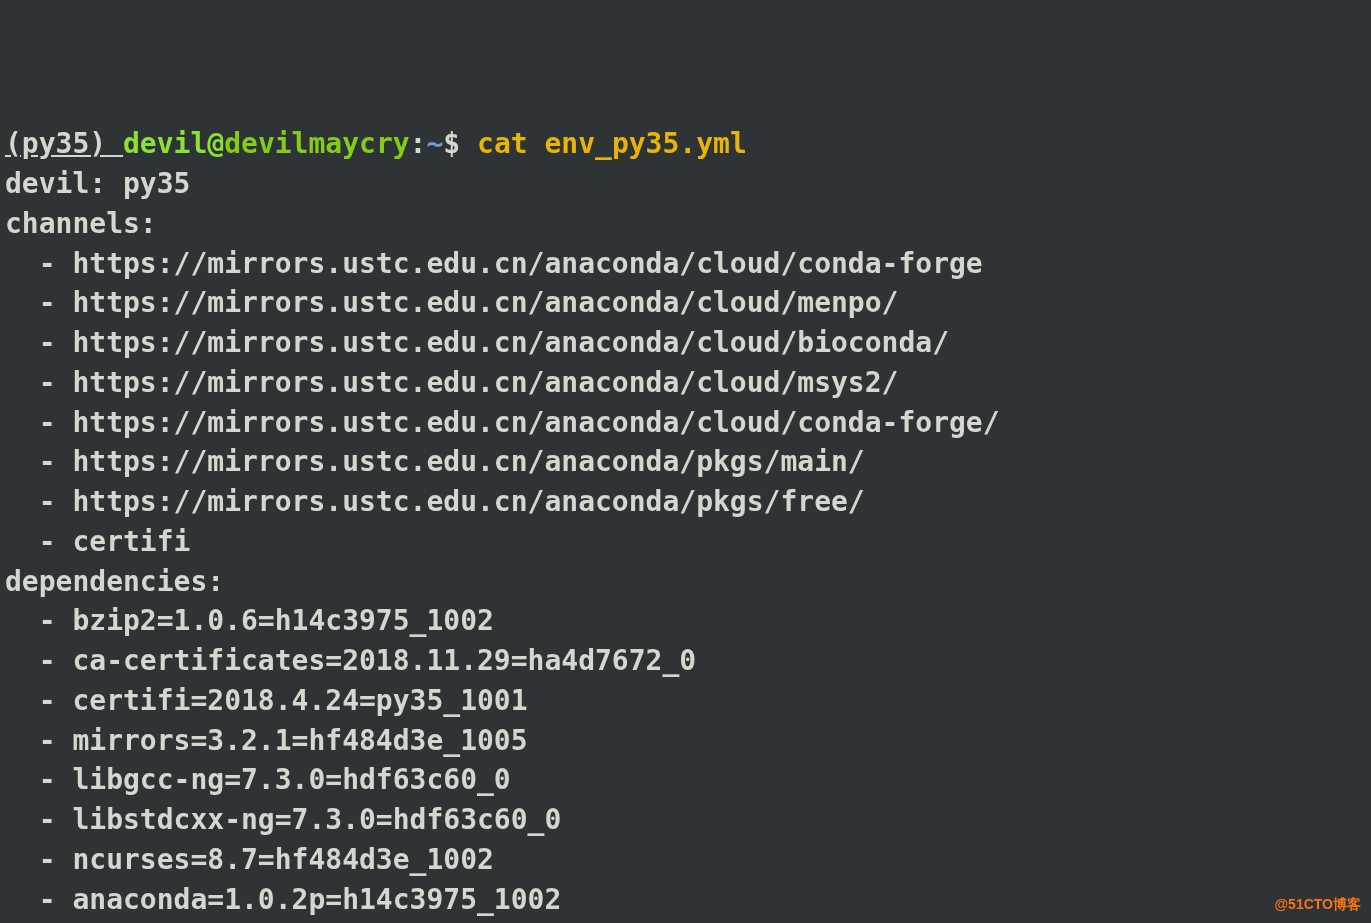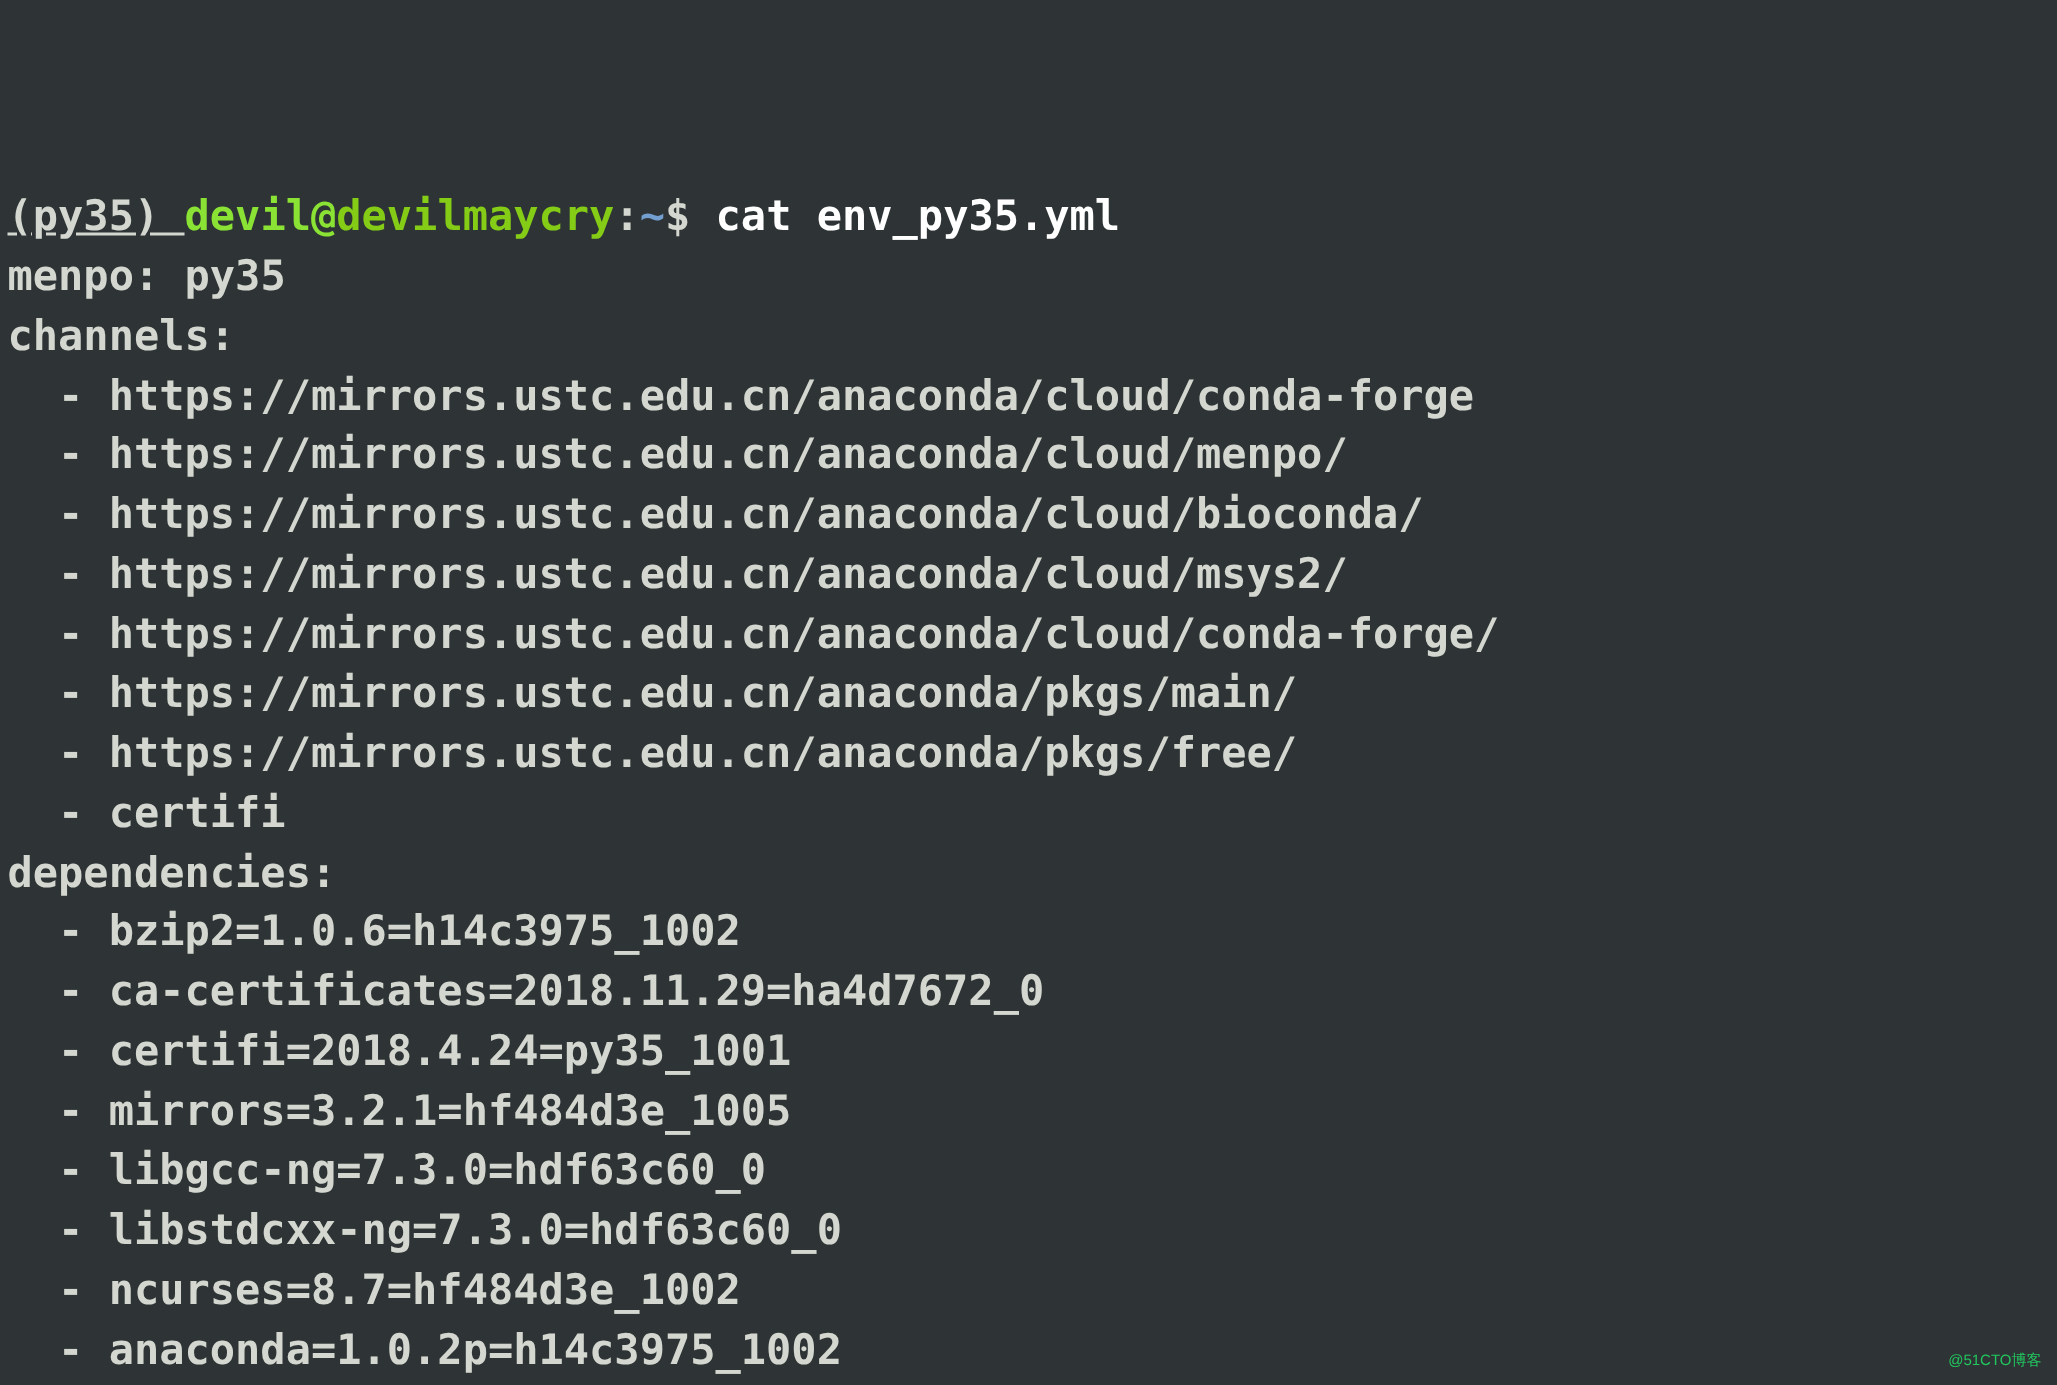--- a/index.html
+++ b/index.html
@@ -18,38 +18,38 @@
       overflow: hidden;
       position: relative;
     }
     .env { color: #d3d7cf; text-decoration: underline; }
     .user { color: #8ae234; }
     .at { color: #8ae234; }
     .host { color: #84cc16; }
     .colon { color: #d3d7cf; }
     .path { color: #729fcf; }
     .dollar { color: #d3d7cf; }
-    .cmd { color: #ffffff; }
+    .cmd { color: #eab308; }
     .output { color: #d3d7cf; }
     .watermark {
       position: absolute;
       bottom: 8px;
       right: 10px;
-      color: #22c55e;
-      font-size: 10px;
-      font-weight: normal;
+      color: #f97316;
+      font-size: 14px;
+      font-weight: bold;
       font-family: sans-serif;
     }
   </style>
 </head>
 <body>
 
 
 <div><span class="env">(py35) </span><span class="user">devil</span><span class="at">@</span><span class="host">devilmaycry</span><span class="colon">:</span><span class="path">~</span><span class="dollar">$ </span><span class="cmd">cat env_py35.yml</span>
-<span class="output">menpo: </span><span class="output">py35</span>
+<span class="output">devil: </span><span class="output">py35</span>
 <span class="output">channels:</span>
 <span class="output">  - https://mirrors.ustc.edu.cn/anaconda/cloud/conda-forge</span>
 <span class="output">  - https://mirrors.ustc.edu.cn/anaconda/cloud/menpo/</span>
 <span class="output">  - https://mirrors.ustc.edu.cn/anaconda/cloud/bioconda/</span>
 <span class="output">  - https://mirrors.ustc.edu.cn/anaconda/cloud/msys2/</span>
 <span class="output">  - https://mirrors.ustc.edu.cn/anaconda/cloud/conda-forge/</span>
 <span class="output">  - https://mirrors.ustc.edu.cn/anaconda/pkgs/main/</span>
 <span class="output">  - https://mirrors.ustc.edu.cn/anaconda/pkgs/free/</span>
 <span class="output">  - certifi</span>
 <span class="output">dependencies:</span>

